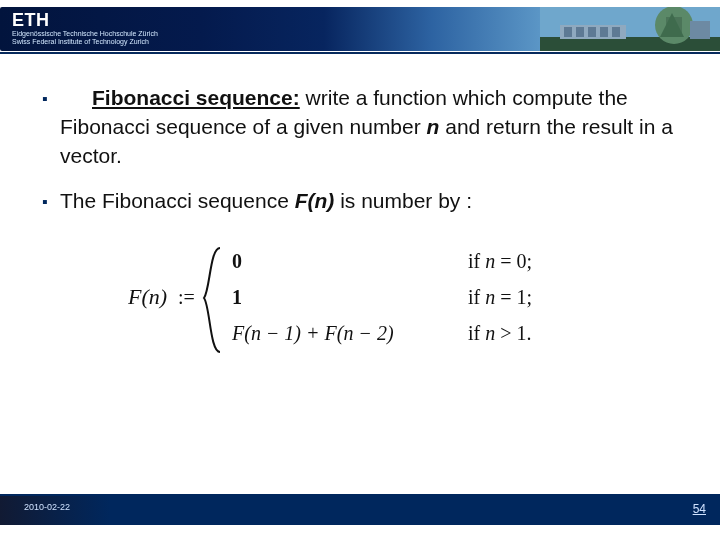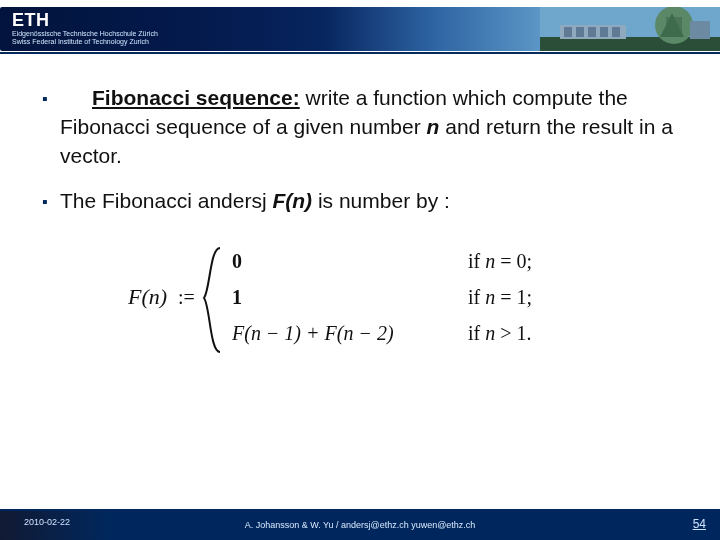--- a/index.html
+++ b/index.html
@@ -19,21 +19,21 @@
   .content { margin: 28px 28px 0 42px; }
   .bullet { display: flex; margin-bottom: 16px; font-size: 21px; color: #111; line-height: 1.38; }
   .bullet .mark { width: 18px; flex: 0 0 18px; color: #00275d; font-size: 16px; font-weight: 900; padding-top: 4px; }
   .bullet .txt { flex: 1; }
   .bold-u { font-weight: 700; text-decoration: underline; margin-left: 32px; }
   .bold-i { font-weight: 700; font-style: italic; }
 
   .formula { margin: 24px 0 0 86px; }
   .formula svg { display: block; }
 
-  .footer { position: absolute; left: 0; right: 0; bottom: 1px; height: 30px; display: flex; align-items: center; background: #a16207; }
+  .footer { position: absolute; left: 0; right: 0; bottom: 16px; height: 30px; display: flex; align-items: center; background: #a16207; }
   .footer .foot-bar { position: absolute; left: 0; right: 0; bottom: 0; height: 30px; }
   .footer .rule { position: absolute; left: 0; right: 0; top: 0; height: 1px; background: #00275d; }
   .footer .body { position: absolute; left:0; right: 0; top: 1px; bottom: 0; background: #00275d; display: flex; align-items: center; justify-content: center; }
   .footer .date { position: absolute; left: 24px; top: 7px; font-size: 9px; color: #cfe2ff; }
   .footer .authors { font-size: 9px; color: #d9e9ff; text-align: center; width: 100%; }
   .footer .page { position: absolute; right: 14px; top: 7px; font-size: 12px; color: #cfe2ff; text-decoration: underline; }
   .footer .notch { position: absolute; left: 0; top: 1px; width: 110px; height: 29px; background: linear-gradient(90deg, #111a33 0%, #00275d 100%); }
 </style>
 </head>
 <body>
@@ -71,21 +71,21 @@
     <div class="bullet">
       <div class="mark">▪</div>
       <div class="txt">
         <span class="bold-u">Fibonacci sequence:</span><span> write a function which compute the Fibonacci sequence of a given number </span><span class="bold-i">n</span><span> and return the result in a vector.</span>
       </div>
     </div>
 
     <div class="bullet">
       <div class="mark">▪</div>
       <div class="txt">
-        <span>The Fibonacci andersj </span><span class="bold-i">F(n)</span><span>  is number by :</span>
+        <span>The Fibonacci sequence </span><span class="bold-i">F(n)</span><span>  is number by :</span>
       </div>
     </div>
 
     <div class="formula">
       <svg width="470" height="120" viewBox="0 0 470 120">
         <text x="0" y="64" font-family="Georgia, 'Times New Roman', serif" font-size="22" font-style="italic" fill="#111">F(n)</text>
         <text x="50" y="64" font-family="Georgia, 'Times New Roman', serif" font-size="20" fill="#111">:=</text>
         <path d="M 92 8 C 82 8 82 50 76 58 C 82 66 82 112 92 112" stroke="#111" stroke-width="2" fill="none"></path>
         <g font-family="Georgia, 'Times New Roman', serif" font-size="20" fill="#111">
           <text x="104" y="28" font-weight="700">0</text>
@@ -97,18 +97,17 @@
         </g>
       </svg>
     </div>
   </div>
 
   <div class="footer">
     <div class="rule"></div>
     <div class="foot-bar body">
       <div class="notch"></div>
       <div class="date">2010-02-22</div>
-      <div class="authors">A. Johansson &amp; W. Yu /  andersj@ethz.ch  yuwen@ethz.ch</div>
       <div class="page">54</div>
     </div>
   </div>
 
 </div>
 
 </body></html>

